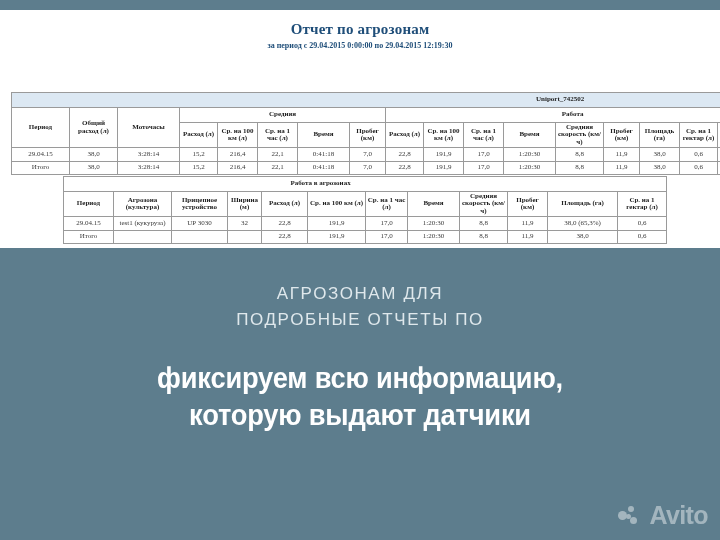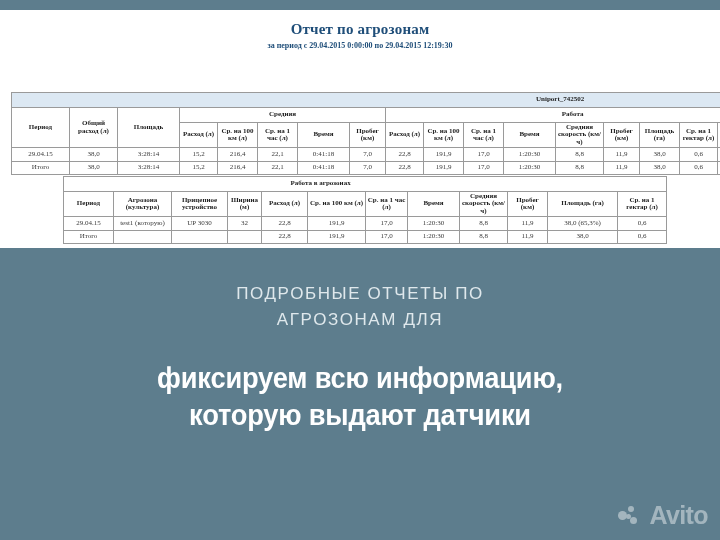--- a/index.html
+++ b/index.html
@@ -191,21 +191,21 @@
           <col style="width:38px">
           <col style="width:42px">
       </colgroup>
       <thead>
         <tr>
           <th class="band" colspan="17">Uniport_742502</th>
         </tr>
         <tr>
           <th class="grp" rowspan="2">Период</th>
           <th class="grp" rowspan="2">Общий расход (л)</th>
-          <th class="grp" rowspan="2">Площадь</th>
+          <th class="grp" rowspan="2">Моточасы</th>
           <th class="grp" colspan="5">Средняя</th>
           <th class="grp" colspan="9">Работа</th>
         </tr>
         <tr>
           <th>Расход (л)</th>
           <th>Ср. на 100 км (л)</th>
           <th>Ср. на 1 час (л)</th>
           <th>Время</th>
           <th>Пробег (км)</th>
           <th>Расход (л)</th>
@@ -293,21 +293,21 @@
           <th>Время</th>
           <th>Средняя скорость (км/ч)</th>
           <th>Пробег (км)</th>
           <th>Площадь (га)</th>
           <th>Ср. на 1 гектар (л)</th>
         </tr>
       </thead>
       <tbody>
         <tr class="row-data">
           <td>29.04.15</td>
-          <td>test1 (которую)</td>
+          <td>test1 (кукуруза)</td>
           <td>UP 3030</td>
           <td>32</td>
           <td>22,8</td>
           <td>191,9</td>
           <td>17,0</td>
           <td>1:20:30</td>
           <td>8,8</td>
           <td>11,9</td>
           <td>38,0 (65,3%)</td>
           <td>0,6</td>
@@ -327,22 +327,22 @@
           <td>0,6</td>
         </tr>
       </tbody>
     </table>
   </div>
 </div>
 
 <div class="banner">
 
   <div class="banner-sub">
+    <div>АГРОЗОНАМ ДЛЯ</div>
     <div>ПОДРОБНЫЕ ОТЧЕТЫ ПО</div>
-    <div>АГРОЗОНАМ ДЛЯ</div>
   </div>
 
   <div class="banner-head">
     <div>фиксируем всю информацию,</div>
     <div>которую выдают датчики</div>
   </div>
 
   <div class="avito">
     <span class="avito-dots">
       <i class="d1"></i>

